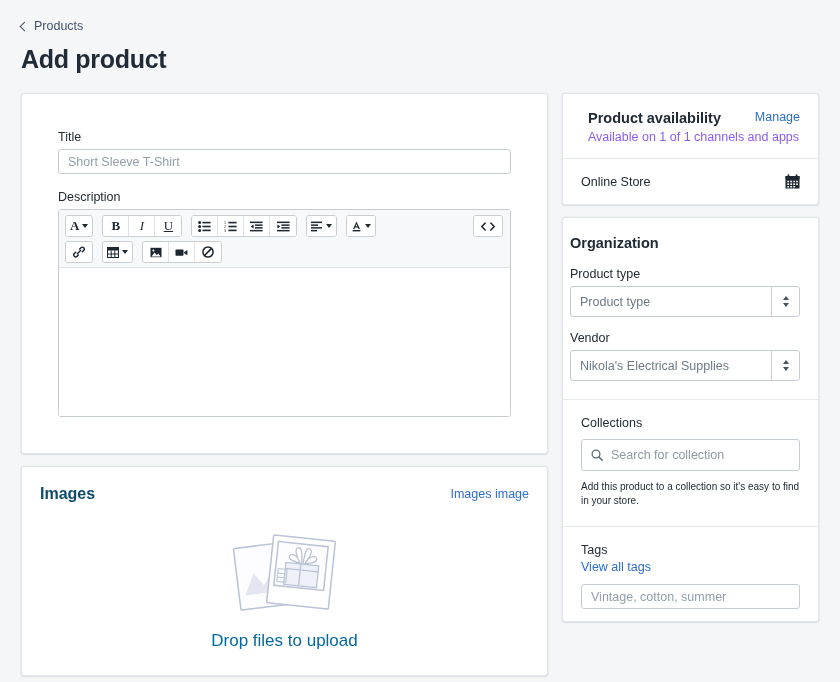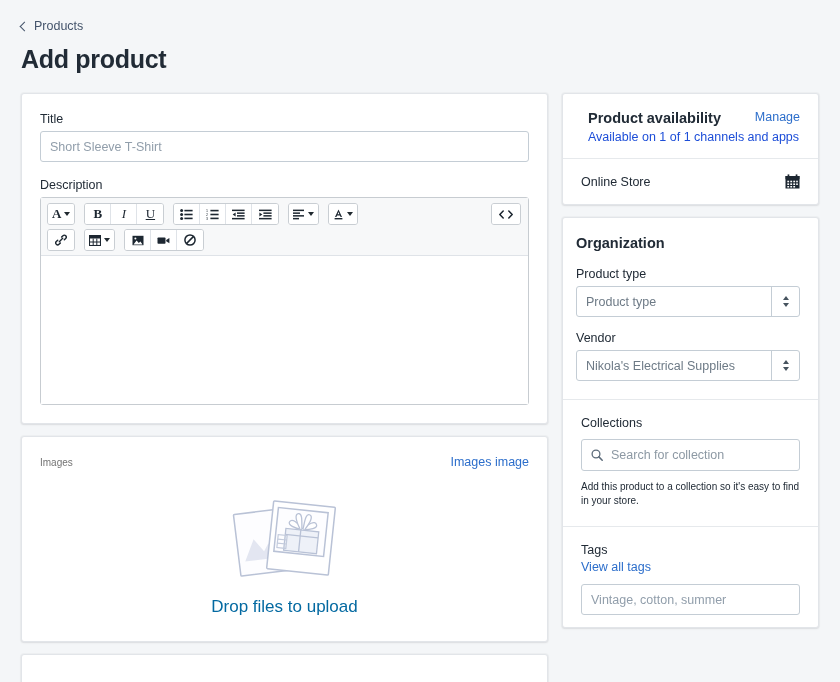--- a/index.html
+++ b/index.html
@@ -38,21 +38,21 @@
     border-radius: 3px;
     box-shadow: 0 0 0 1px rgba(63,63,68,0.03), 0 1px 2px rgba(63,63,68,0.10);
     margin-bottom: 12px;
   }
   .card-sec { padding: 16px 18px; }
   .divider { height: 1px; background: #e6e9ec; width: 100%; }
 
   
   .field-label { font-size: 12.5px; color: #212b36; margin-bottom: 5px; display: block; }
   .text-input {
-    width: 100%; height: 31px;
+    width: 100%; height: 25px;
     border: 1px solid #c4cdd5; border-radius: 3px;
     background: #fff; font-size: 12.5px; color: #212b36;
     padding: 0 9px; font-family: "Liberation Sans", sans-serif;
     outline: none;
   }
   .text-input::placeholder { color: #919eab; }
 
   
   .editor-wrap { border: 1px solid #c7ccd1; border-radius: 3px; background:#fff; }
   .editor-toolbar {
@@ -71,31 +71,31 @@
   .tb-btn svg { display: block; }
   .caret {
     width: 0; height: 0; border-left: 3.2px solid transparent; border-right: 3.2px solid transparent;
     border-top: 4px solid #20292f; display: inline-block;
   }
   .tb-right { position: absolute; right: 1px; top: 0; }
   .editor-body { height: 148px; background: #fff; }
 
   
   .images-head { display: flex; align-items: center; justify-content: space-between; }
-  .card-title { font-size: 10px; font-weight: normal; color: #737373; }
+  .card-title { font-size: 16px; font-weight: bold; color: #0c4a6e; }
   .link { color: #2c6ecb; font-size: 12.5px; cursor: pointer; }
   .dropzone {
     height: 172px; display: flex; flex-direction: column;
     align-items: center; justify-content: center; gap: 16px;
   }
   .dz-caption { font-size: 17px; color: #0369a1; }
 
   
   .side-title { font-size: 14.5px; font-weight: bold; color: #212b36; }
-  .side-sub { font-size: 12.5px; color: #1d4ed8; margin-top: 4px; }
+  .side-sub { font-size: 12.5px; color: #8b5cf6; margin-top: 4px; }
   .avail-head { display: flex; align-items: flex-start; justify-content: space-between; }
   .channel-row { display: flex; align-items: center; justify-content: space-between; }
   .channel-name { font-size: 12.5px; color: #212b36; }
   .select-box {
     width: 100%; height: 31px; border: 1px solid #c4cdd5; border-radius: 3px;
     background: #fff; display: flex; align-items: center;
   }
   .select-val { flex: 1; font-size: 12.5px; color: #6d7a86; padding: 0 9px; white-space: nowrap; overflow: hidden; }
   .select-arrow {
     width: 28px; height: 100%; border-left: 1px solid #c4cdd5;
@@ -120,21 +120,21 @@
 
   <div class="breadcrumb">
     <span class="chev"></span>
     <span>Products</span>
   </div>
   <div class="page-title">Add product</div>
 
   <div class="main-col">
 
     <div class="card">
-      <div class="card-sec" style="padding:18px;">
+      <div class="card-sec" style="padding:36px;">
         <label class="field-label">Title</label>
         <input class="text-input" type="text" placeholder="Short Sleeve T-Shirt" style="">
 
         <label class="field-label" style="margin-top:16px;">Description</label>
 
         <div class="editor-wrap">
           <div class="editor-toolbar">
 
             <div class="tb-row">
               <div class="tb-group">
@@ -347,21 +347,21 @@
               <rect x="2.3" y="12" width="1.8" height="1.5"></rect>
               <rect x="5.3" y="12" width="1.8" height="1.5"></rect>
               <rect x="8.3" y="12" width="1.8" height="1.5"></rect>
             </g>
           </svg>
         </div>
       </div>
     </div>
 
     <div class="card">
-      <div class="card-sec" style="padding:17px 18px 18px 13px;">
+      <div class="card-sec" style="padding:17px 18px 18px 7px;">
         <div class="side-title">Organization</div>
 
         <div style="margin-top:16px;">
           <label class="field-label">Product type</label>
           <div class="select-box">
             <div class="select-val">Product type</div>
             <div class="select-arrow">
               <span class="ar-up"></span>
                 <span class="ar-dn"></span>
             </div>

